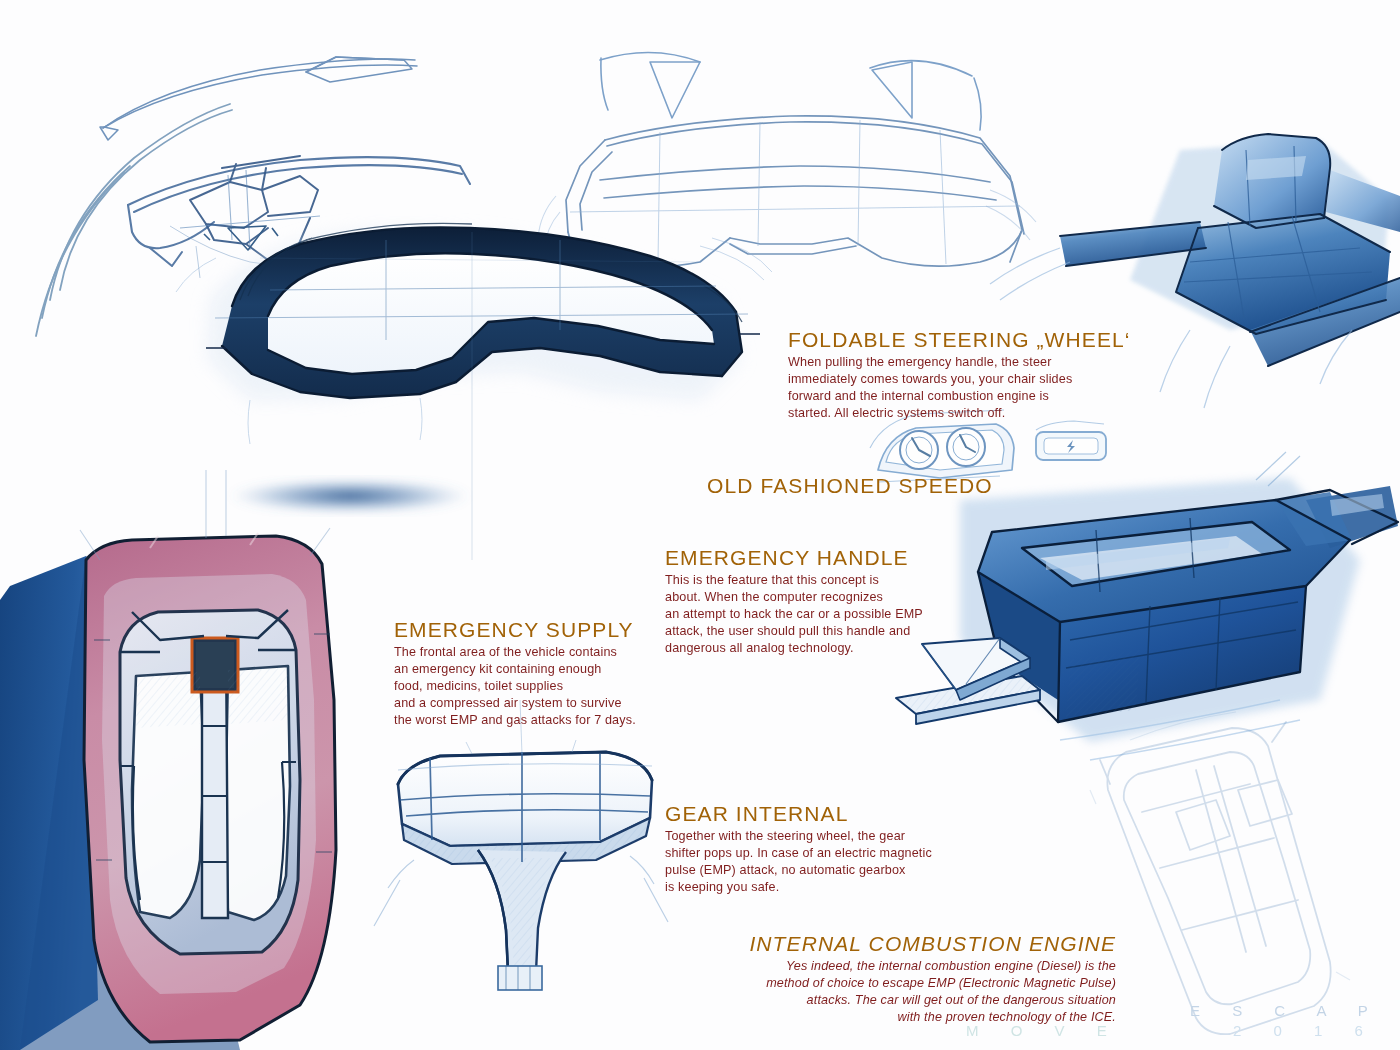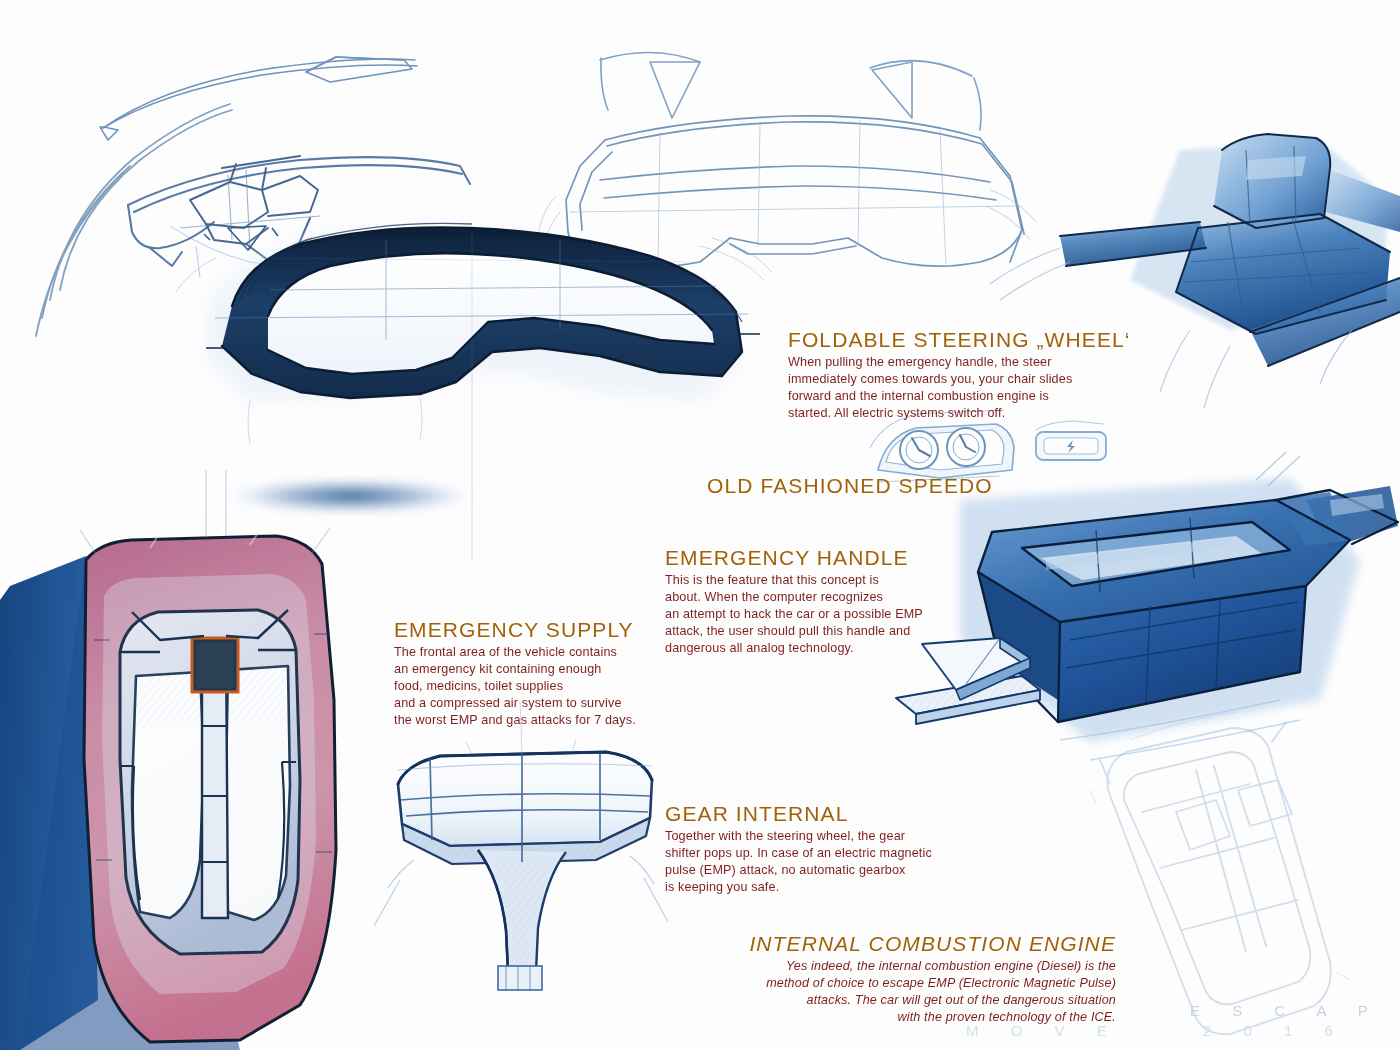--- a/index.html
+++ b/index.html
@@ -47,21 +47,21 @@
 
   
   .wm {
     position: absolute;
     font-size: 15px;
     letter-spacing: 14px;
     white-space: nowrap;
   }
   .wm.escape { color: #c3d4e6; }
   .wm.move { color: #cfe4e4; }
-  .wm.year { color: #cfe0ee; }
+  .wm.year { color: #cfe0ee; margin-left: 30px; }
 </style>
 </head>
 <body>
 
 <div id="board">
 
   <div class="sketch-layer">
   <svg viewBox="0 0 1400 1050" xmlns="http://www.w3.org/2000/svg">
     <defs>
       <linearGradient id="gWheel" x1="0" y1="0" x2="0" y2="1">

